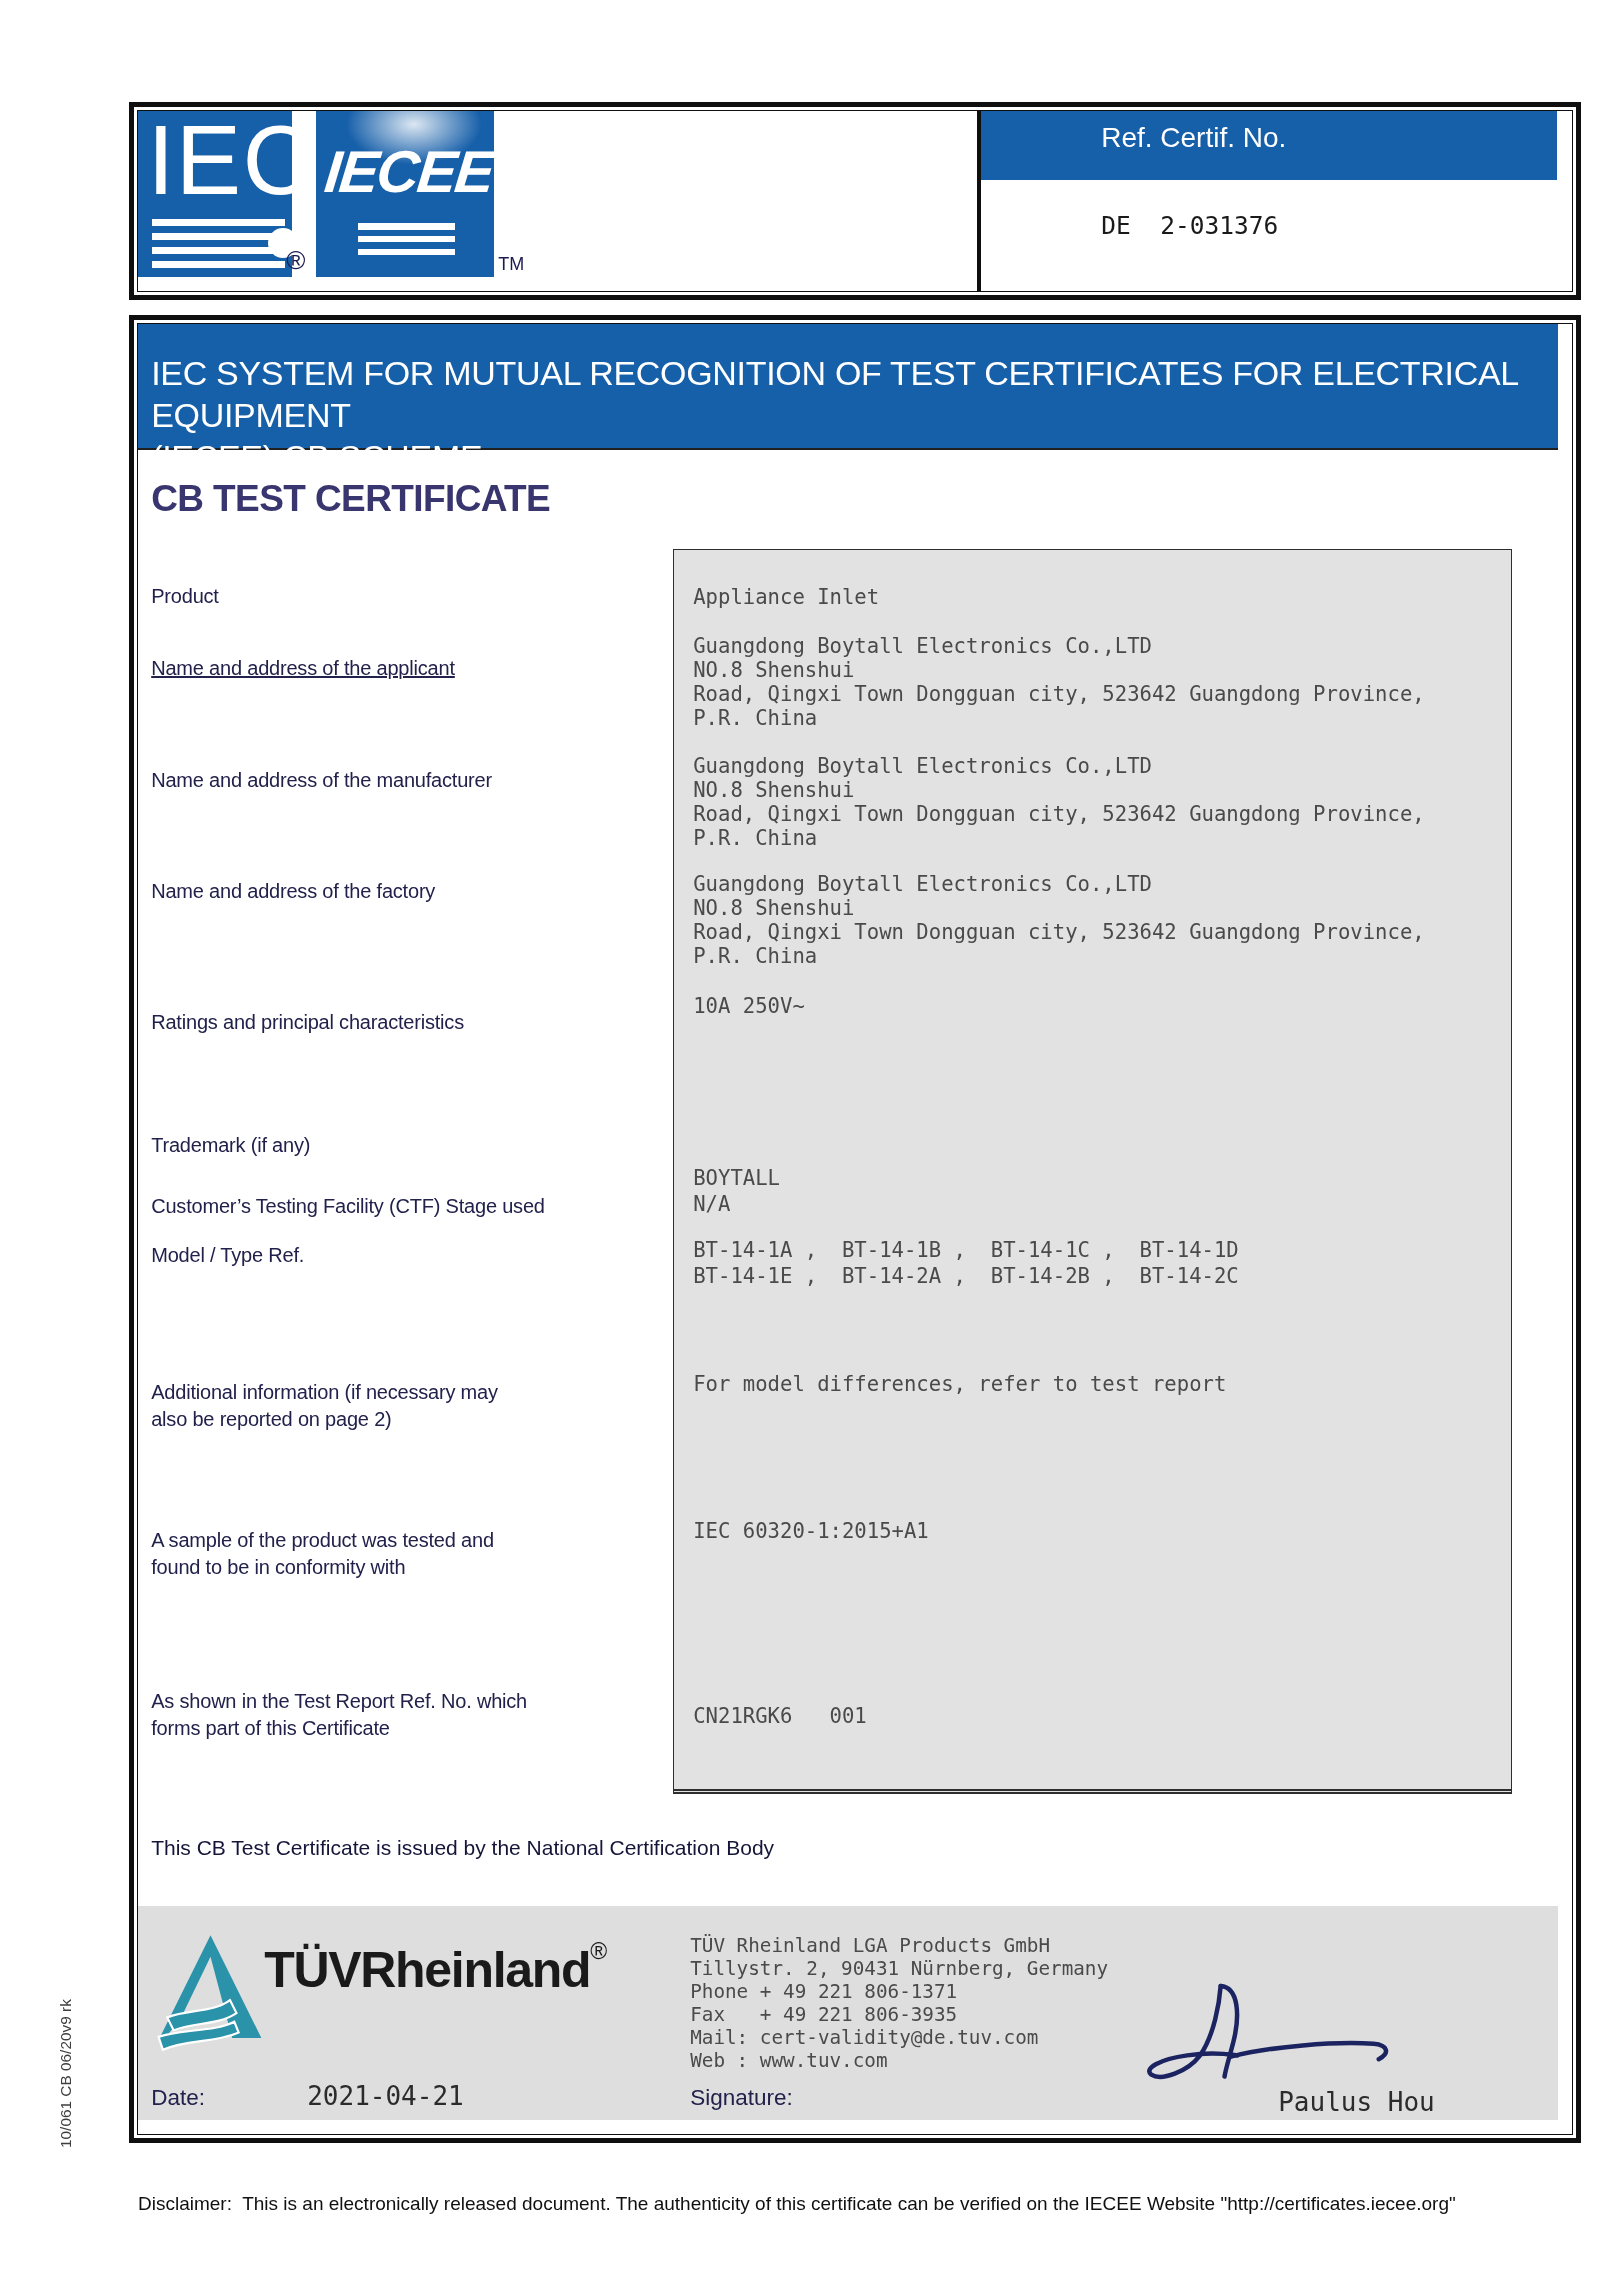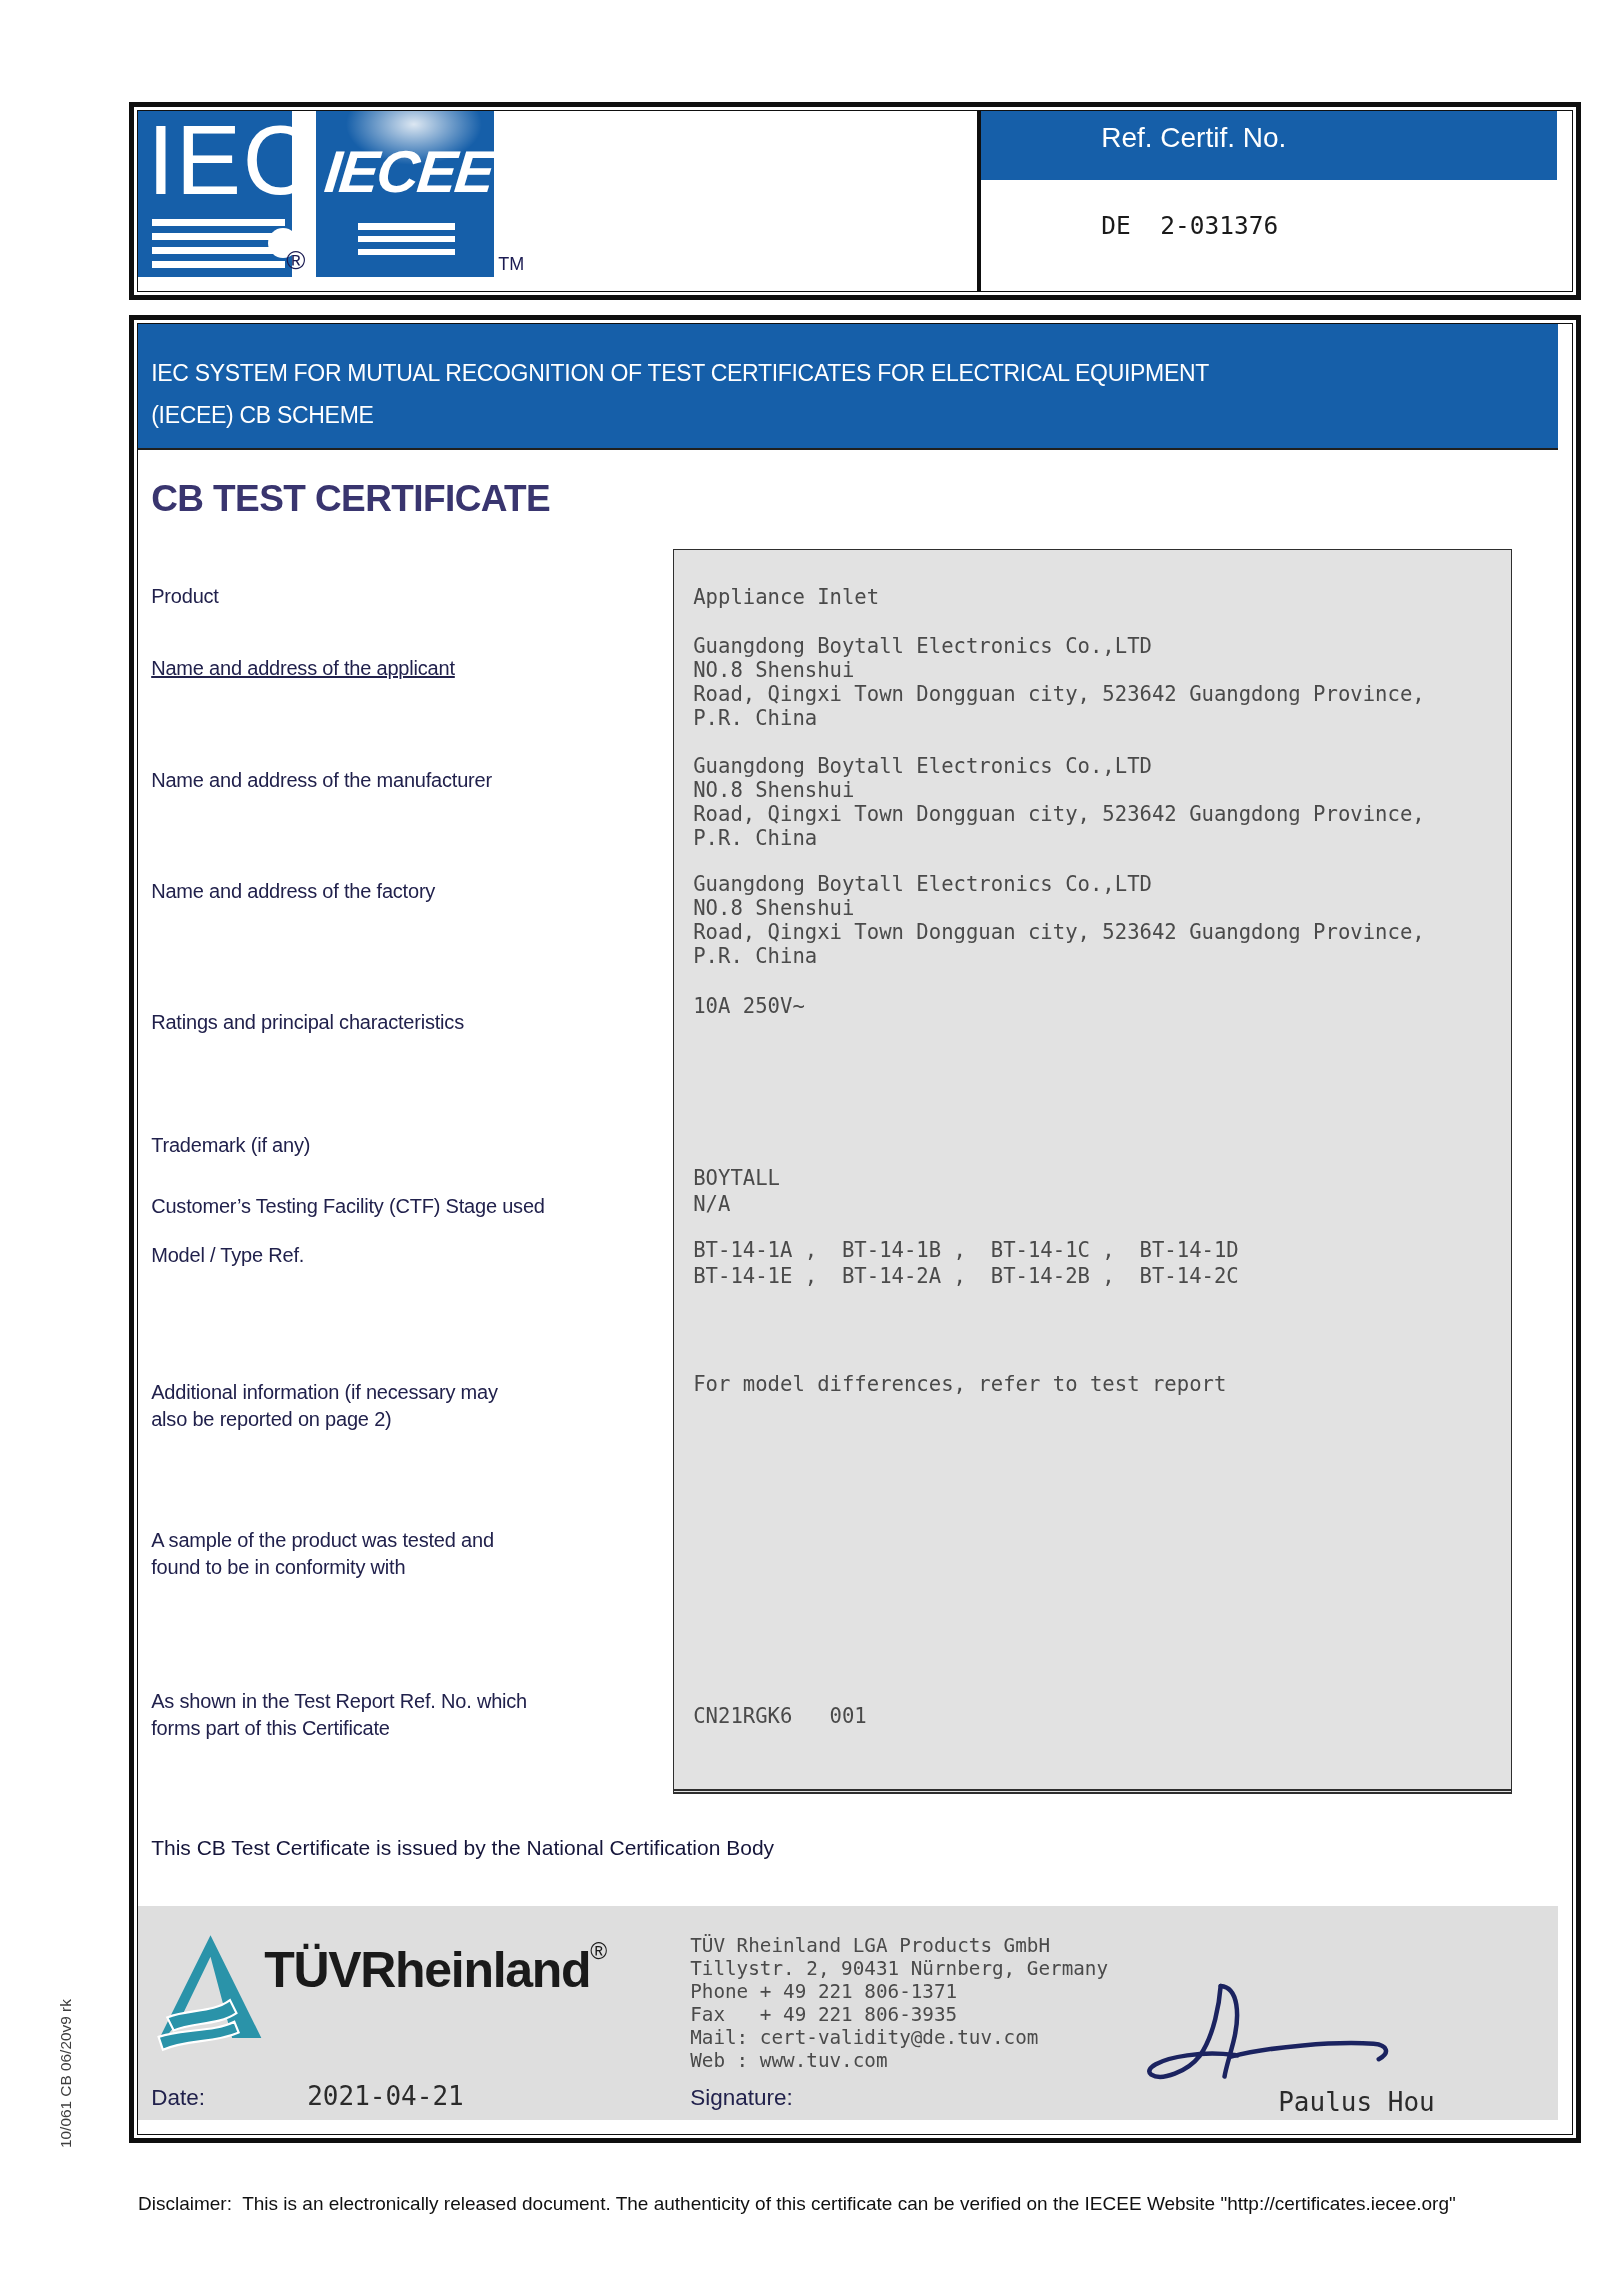--- a/index.html
+++ b/index.html
@@ -32,21 +32,21 @@
   .iecee-bars{position:absolute;left:42px;top:112px;width:97px;}
   .iecee-bar{height:6.4px;background:#fff;margin-bottom:6.4px;}
   .mark{position:absolute;color:#1B1B52;font-weight:400;}
   
   .ref-panel{position:absolute;top:0;bottom:0;border-left:4.5px solid #0F0F0F;background:#fff;}
   .ref-head{position:absolute;left:0;top:0;right:0;height:69px;background:var(--blue);}
   .ref-label{position:absolute;left:120px;top:11px;color:#fff;font-size:28px;}
   .ref-value{position:absolute;left:120px;top:100px;color:#1A1A1A;font-size:24.5px;font-family:"DejaVu Sans Mono","Liberation Mono",monospace;white-space:pre;}
   
   .banner{position:absolute;left:0;top:0;width:1420px;height:126px;background:var(--blue);border-bottom:2.6px solid #20201f;box-sizing:border-box;}
-  .banner-text{position:absolute;left:13px;top:28px;width:1393px;color:#fff;font-size:23px;line-height:42px;letter-spacing:-0.3px;white-space:pre-line;}
+  .banner-text{position:absolute;left:13px;top:28px;width:1393px;color:#fff;font-size:34px;line-height:42px;letter-spacing:-0.3px;white-space:pre-line;}
   .title{position:absolute;left:13px;top:154px;color:var(--navy);font-size:37px;font-weight:bold;letter-spacing:-0.6px;}
   
   .flabel{position:absolute;left:13px;width:521px;color:var(--label);font-size:20px;line-height:27px;letter-spacing:-0.2px;white-space:pre-line;}
   .fvalue{position:absolute;left:555px;width:920px;color:var(--mono-ink);font-size:20.6px;line-height:24px;font-family:"DejaVu Sans Mono","Liberation Mono",monospace;white-space:pre-wrap;}
   .value-panel{position:absolute;left:535px;top:225px;width:839px;height:1245px;background:var(--panel-gray);border:1.9px solid #2E2E2E;border-bottom:5.8px double #2E2E2E;box-sizing:border-box;}
   .issued-line{position:absolute;left:13px;top:1512px;color:#15153A;font-size:21px;}
   
   .band{position:absolute;left:0;top:1582px;width:1420px;height:214px;background:var(--band-gray);}
   .tuv-word{position:absolute;left:126px;top:32px;color:#1A1A1A;font-size:50px;font-weight:bold;letter-spacing:-1.3px;}
   .tuv-reg{font-size:23px;font-weight:400;vertical-align:28px;}
@@ -137,20 +137,21 @@
       <div class="fvalue" style="top:548px;">Guangdong Boytall Electronics Co.,LTD
 NO.8 Shenshui
 Road, Qingxi Town Dongguan city, 523642 Guangdong Province,
 P.R. China</div>
       <div class="fvalue" style="top:670px;">10A 250V~</div>
       <div class="fvalue" style="top:810px;margin-top:32px;">BOYTALL</div>
       <div class="fvalue" style="top:868px;">N/A</div>
       <div class="fvalue" style="top:913px;line-height:26px;">BT-14-1A ,  BT-14-1B ,  BT-14-1C ,  BT-14-1D
 BT-14-1E ,  BT-14-2A ,  BT-14-2B ,  BT-14-2C</div>
       <div class="fvalue" style="top:1048px;">For model differences, refer to test report</div>
+      <div class="fvalue" style="top:1195px;">IEC 60320-1:2015+A1</div>
       <div class="fvalue" style="top:1380px;">CN21RGK6   001</div>
 
       <div class="issued-line">This CB Test Certificate is issued by the National Certification Body</div>
 
       <div class="band">
 
         <svg class="abs" style="left:18px;top:27px;" width="109" height="119" viewBox="0 0 100 110">
           <path d="M50 2 L97 97 L70 97 L50 22 L22 80 L8 97 L3 97 Z" fill="#2A93A9" fill-rule="evenodd"></path>
           <path d="M10 78 C30 70, 52 74, 68 62 L74 74 C56 86, 34 82, 16 90 Z" fill="#2A93A9" stroke="#fff" stroke-width="2"></path>
           <path d="M2 96 C26 88, 52 92, 72 82 L76 92 C54 102, 28 98, 6 108 Z" fill="#2A93A9" stroke="#fff" stroke-width="2"></path>

